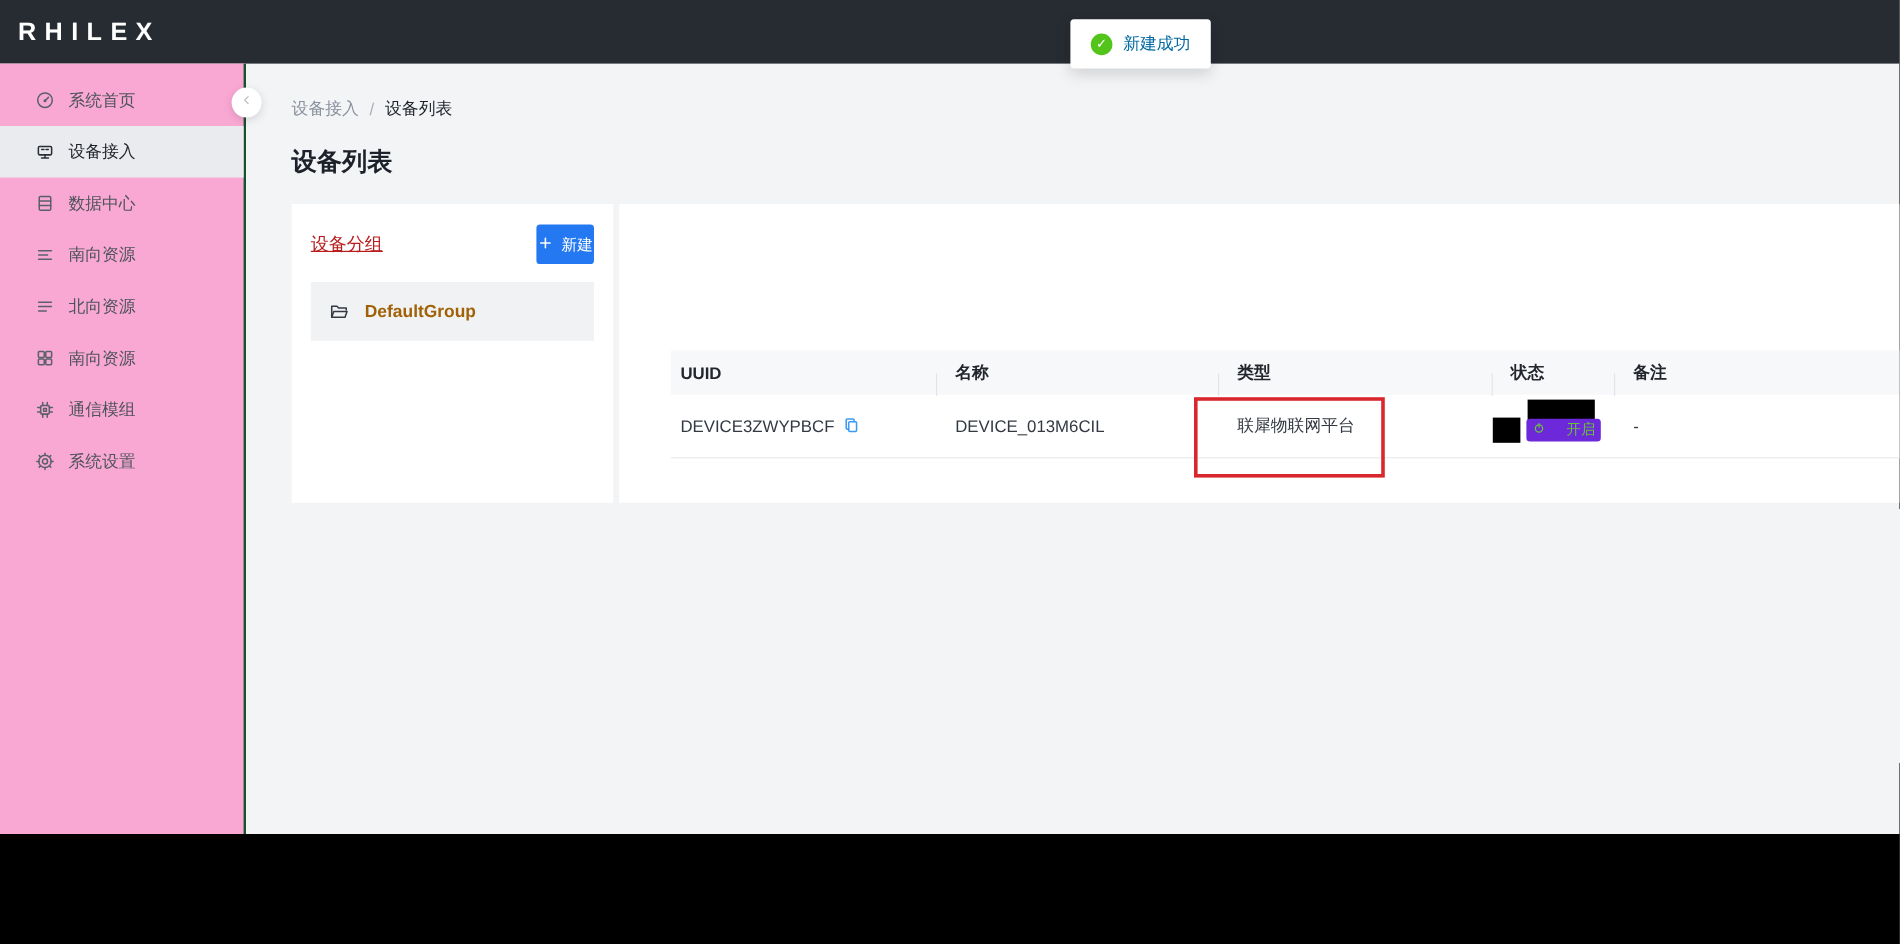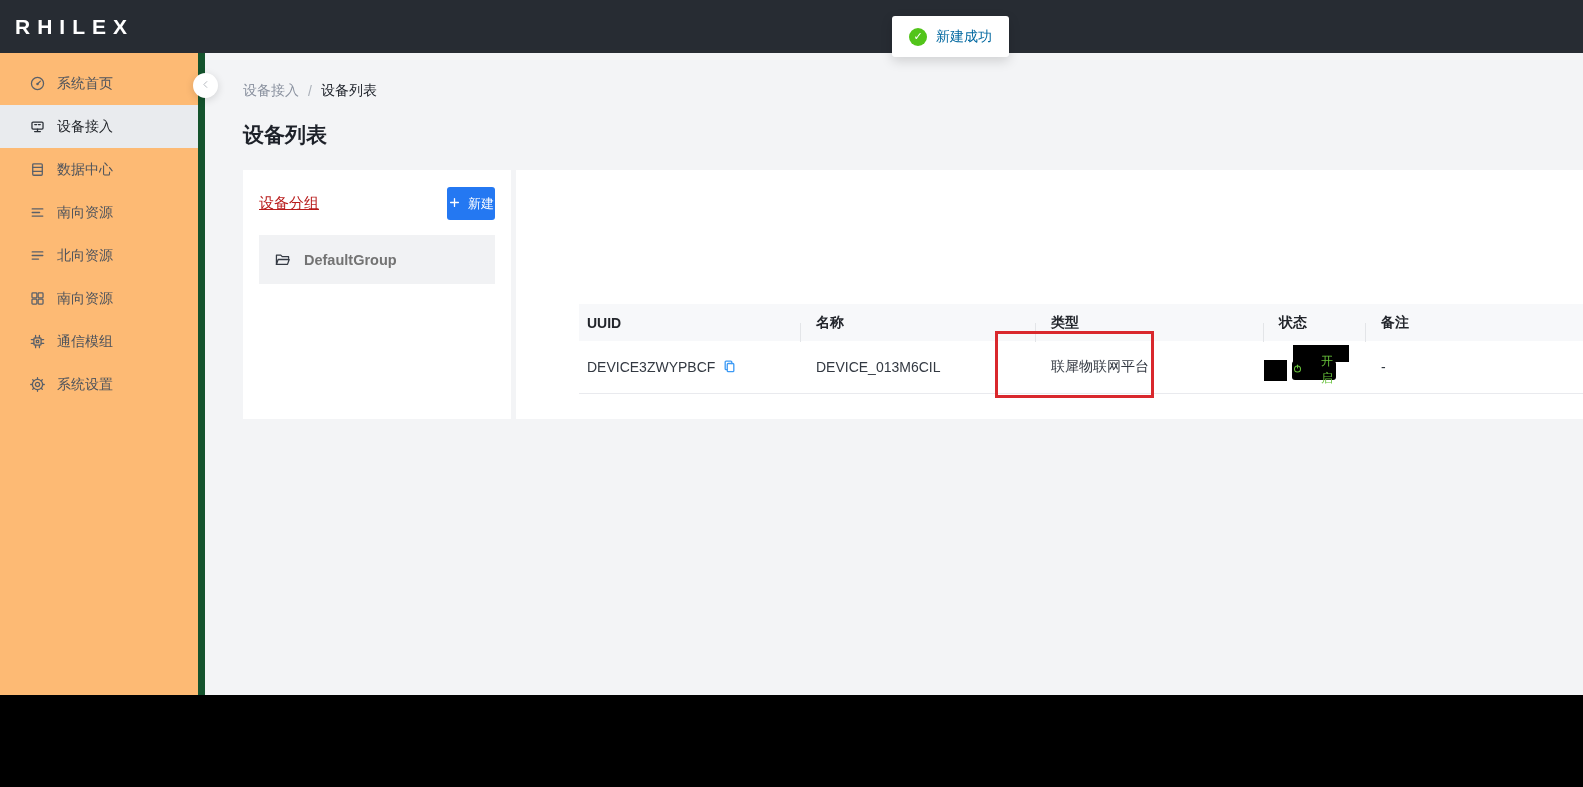--- a/index.html
+++ b/index.html
@@ -12,21 +12,21 @@
   .logo { color:#fff; font-size:21px; font-weight:600; letter-spacing:7px; }
 
   .toast { position:absolute; left:892px; top:16px; height:41px; background:#fff; border-radius:3px;
            box-shadow:0 4px 12px rgba(0,0,0,.15); display:flex; align-items:center; gap:9px; padding:0 17px; z-index:50; }
   .toast-ic { width:18px; height:18px; border-radius:50%; background:#52c41a; color:#fff; font-size:11px;
               display:flex; align-items:center; justify-content:center; }
   .toast-msg { font-size:14px; color:#0369a1; }
 
   
   .body { display:flex; height:642px; }
-  .sidebar { position:relative; width:205px; background:#fdba74; border-right:7px solid #14532d; padding-top:9px; }
+  .sidebar { position:relative; width:205px; background:#f9a8d4; border-right:2px solid #14532d; padding-top:9px; }
   .side-item { height:43px; display:flex; align-items:center; gap:11px; padding-left:29px; font-size:14px;
                color:#4f545c; cursor:pointer; }
   .side-item.active { background:#e9ebee; color:#1f2227; }
   .side-ic { width:17px; height:17px; display:flex; align-items:center; justify-content:center; color:#5a6069; }
   .side-item.active .side-ic { color:#2a2f36; }
   .side-ic svg { width:17px; height:17px; }
 
   .collapse-btn { position:absolute; left:193px; top:73px; width:25px; height:25px; border-radius:50%;
                   background:#fff; box-shadow:0 2px 8px rgba(0,0,0,.14); display:flex; align-items:center;
                   justify-content:center; color:#b4b8be; z-index:20; cursor:pointer; }
@@ -45,40 +45,40 @@
   .panel-head { display:flex; align-items:center; justify-content:space-between; }
   .panel-title { font-size:15px; color:#b91c1c;text-decoration:underline; }
   .btn-new { display:flex; align-items:center; gap:7px; background:#2478f2; color:#fff; border:none;
              font-size:13px; padding:0 1px; height:33px; border-radius:3px; cursor:pointer;
              font-family:inherit; }
   .btn-new svg { width:13px; height:13px; }
   .group-item { margin-top:15px; height:49px; background:#f1f2f4; display:flex; align-items:center;
                 gap:13px; padding-left:15px; cursor:pointer; }
   .group-ic { width:17px; height:17px; color:#343a43; }
   .group-ic svg { width:17px; height:17px; }
-  .group-name { font-size:14.5px; font-weight:600; color:#737373;text-align:center; }
+  .group-name { font-size:14.5px; font-weight:600; color:#a16207;text-align:center; }
 
   .card-right { flex:1; position:relative; background:#fff; padding:21px 0 0 20px; }
   .right-title { font-size:15.5px; font-weight:600; color:#22262d; }
 
-  .table { position:absolute; left:43px; right:0; top:134px;margin-left:20px; }
+  .table { position:absolute; left:43px; right:0; top:122px; }
   .thead { display:flex; height:37px; background:#f7f8fa; align-items:center; }
   .th { position:relative; font-size:14px; font-weight:600; color:#23262c; padding-left:8px; }
   .th + .th::before { content:""; position:absolute; left:-8px; top:9px; width:1px; height:19px; background:#e3e5e8; }
   .c1 { width:229px; } .c2 { width:235px; } .c3 { width:228px; } .c4 { width:102px; } .c5 { flex:1; }
   .trow { display:flex; height:53px; align-items:center; background:#fff; border-bottom:1px solid #e9eaee; }
   .td { font-size:14px; color:#333942; padding-left:8px; }
   .uuid-wrap { display:flex; align-items:flex-start; gap:7px; }
   .copy-ic { width:15px; height:15px; color:#3d9af5; cursor:pointer; }
   .copy-ic svg { width:15px; height:15px; }
 
   .status-cell { position:relative; height:53px; }
   .redact-a { position:absolute; left:22px; top:4px; width:56px; height:17px; background:#000; }
   .redact-b { position:absolute; left:-7px; top:19px; width:23px; height:21px; background:#000; }
-  .badge { position:absolute; left:21px; top:20px; width:44px; height:19px; background:#000000; border-radius:3px;
+  .badge { position:absolute; left:21px; top:20px; width:62px; height:19px; background:#6d28d9; border-radius:3px;
            display:flex; align-items:center; justify-content:center; gap:18px; font-size:12px; color:#67c23a; }
   .badge svg { width:11px; height:11px; }
 
   .red-annot { position:absolute; left:479px; top:161px; width:159px; height:67px;
                border:3px solid #d9282d; pointer-events:none; z-index:10; }
 </style>
 </head>
 <body>
 
 <div class="screen">

